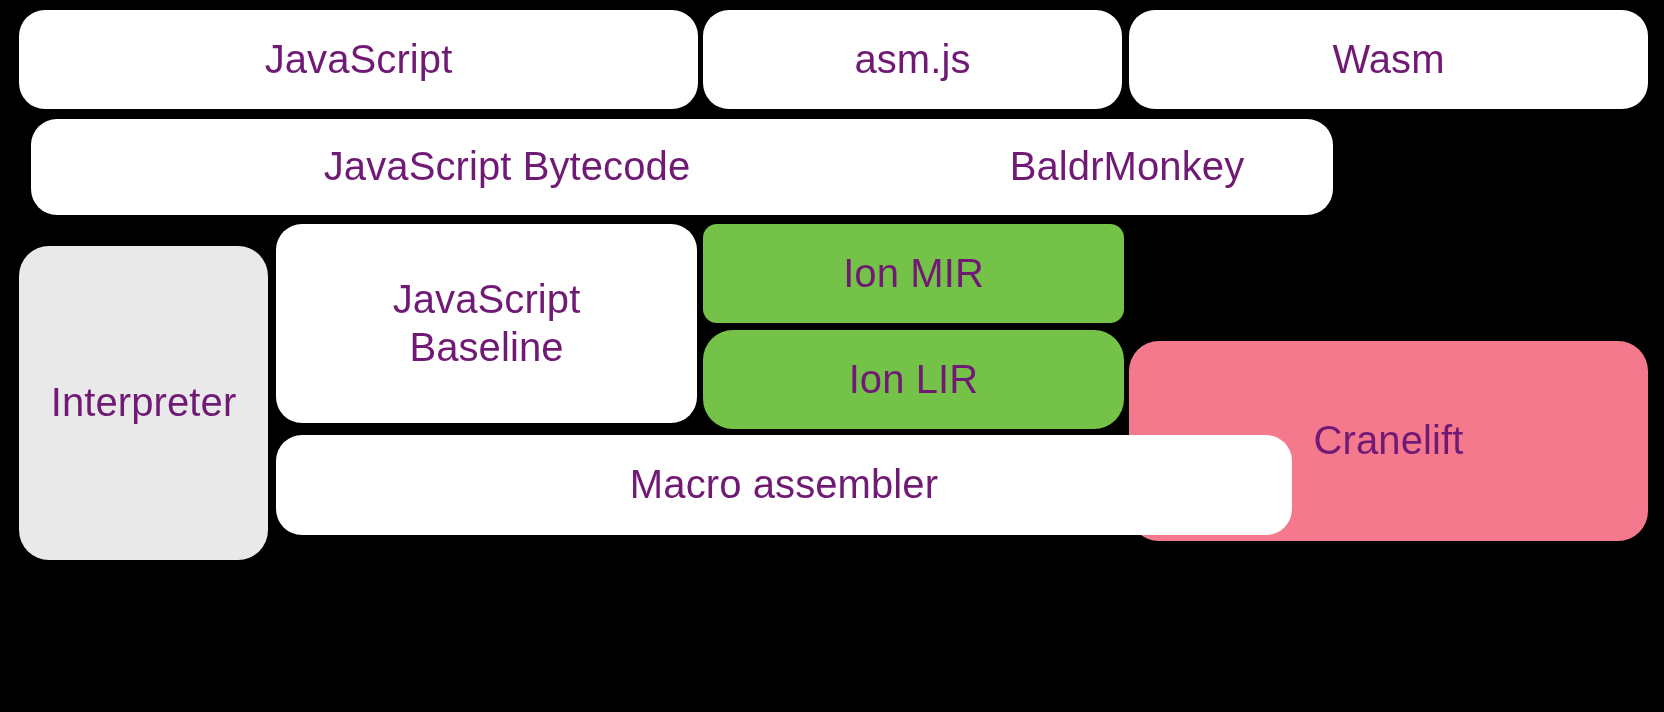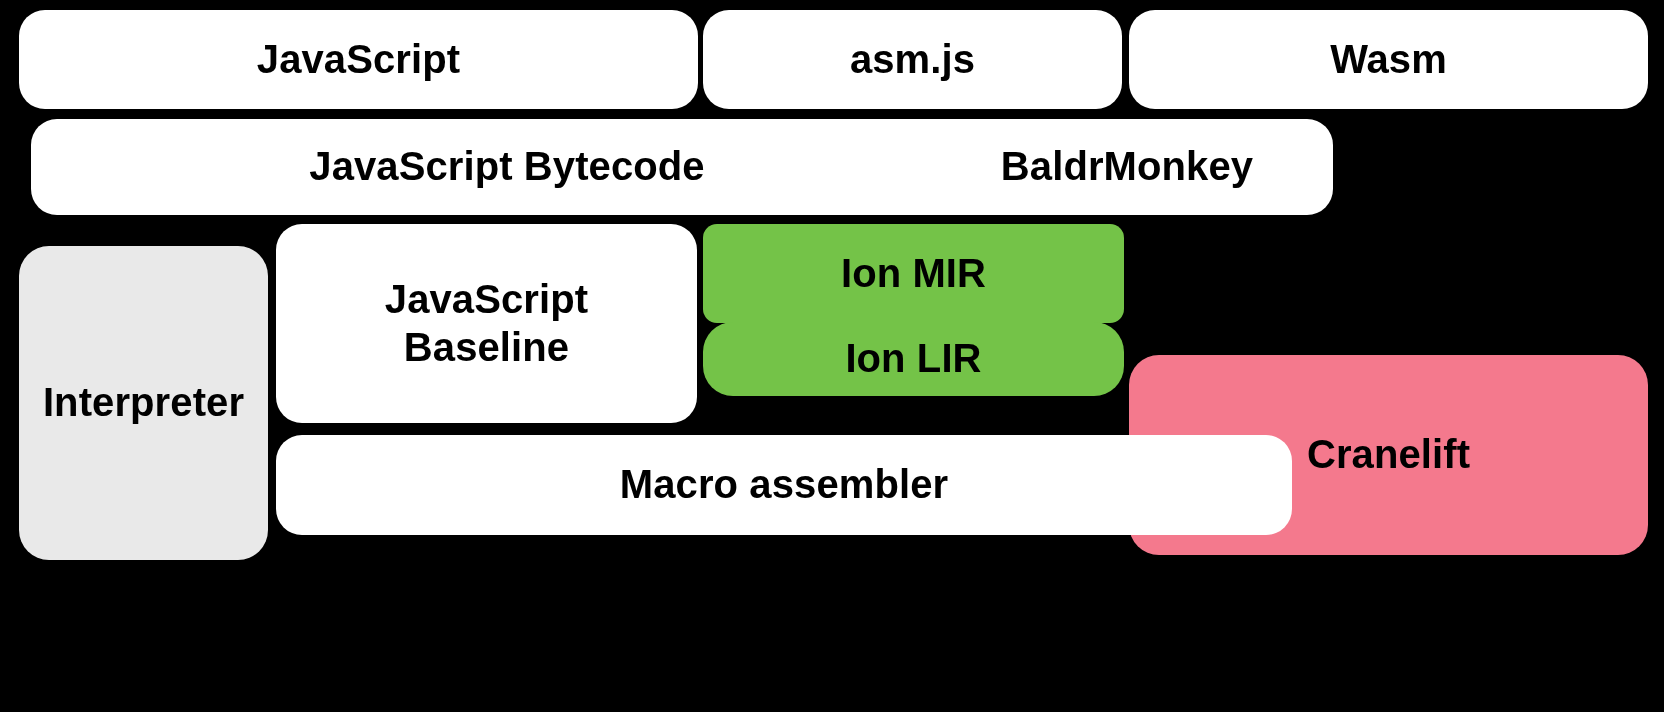--- a/index.html
+++ b/index.html
@@ -17,24 +17,24 @@
     overflow: hidden;
   }
   .node {
     position: absolute;
     box-sizing: border-box;
     display: flex;
     align-items: center;
     justify-content: center;
     text-align: center;
     border-radius: 26px;
-    color: #000000;
+    color: #701a75;
     font-size: 40px;
     line-height: 1.18;
-    font-weight: 700;
+    font-weight: 400;
     letter-spacing: 0.1px;
     white-space: pre-line;
     padding: 0 10px;
     user-select: none;
   }
   .fill-white { background: #FFFFFF; }
   .fill-gray  { background: #E9E9E9; margin-top: 22px; }
   .fill-green { background: #74C348; }
   .fill-pink  { background: #F4798D; }
 
@@ -44,22 +44,22 @@
   .n-wasm            { left: 1129px; top: 10px;  width: 519px;  height: 99px; }
 
   
   .n-js-bytecode     { left: 31px;   top: 119px; width: 952px;  height: 96px; text-align: center; }
   .n-baldrmonkey     { left: 921px;  top: 119px; width: 412px;  height: 96px; }
 
   
   .n-interpreter     { left: 19px;   top: 224px; width: 249px;  height: 314px; border-radius: 30px; }
   .n-js-baseline     { left: 276px;  top: 224px; width: 421px;  height: 199px; }
   .n-ion-mir         { left: 703px;  top: 224px; width: 421px;  height: 99px;  border-radius: 14px; }
-  .n-ion-lir         { left: 703px;  top: 322px; width: 421px;  height: 74px;  border-radius: 30px; }
-  .n-cranelift       { left: 1129px; top: 355px; width: 519px;  height: 200px; border-radius: 30px; }
+  .n-ion-lir         { left: 703px;  top: 330px; width: 421px;  height: 99px;  border-radius: 30px; }
+  .n-cranelift       { left: 1129px; top: 341px; width: 519px;  height: 200px; border-radius: 30px; }
   .n-macro-assembler { left: 276px;  top: 435px; width: 1016px;  height: 100px; }
 
   
   .n-native-code     { left: 276px;  top: 545px; width: 1372px; height: 97px; }
 </style>
 </head>
 <body>
 
 <div id="diagram">
 

